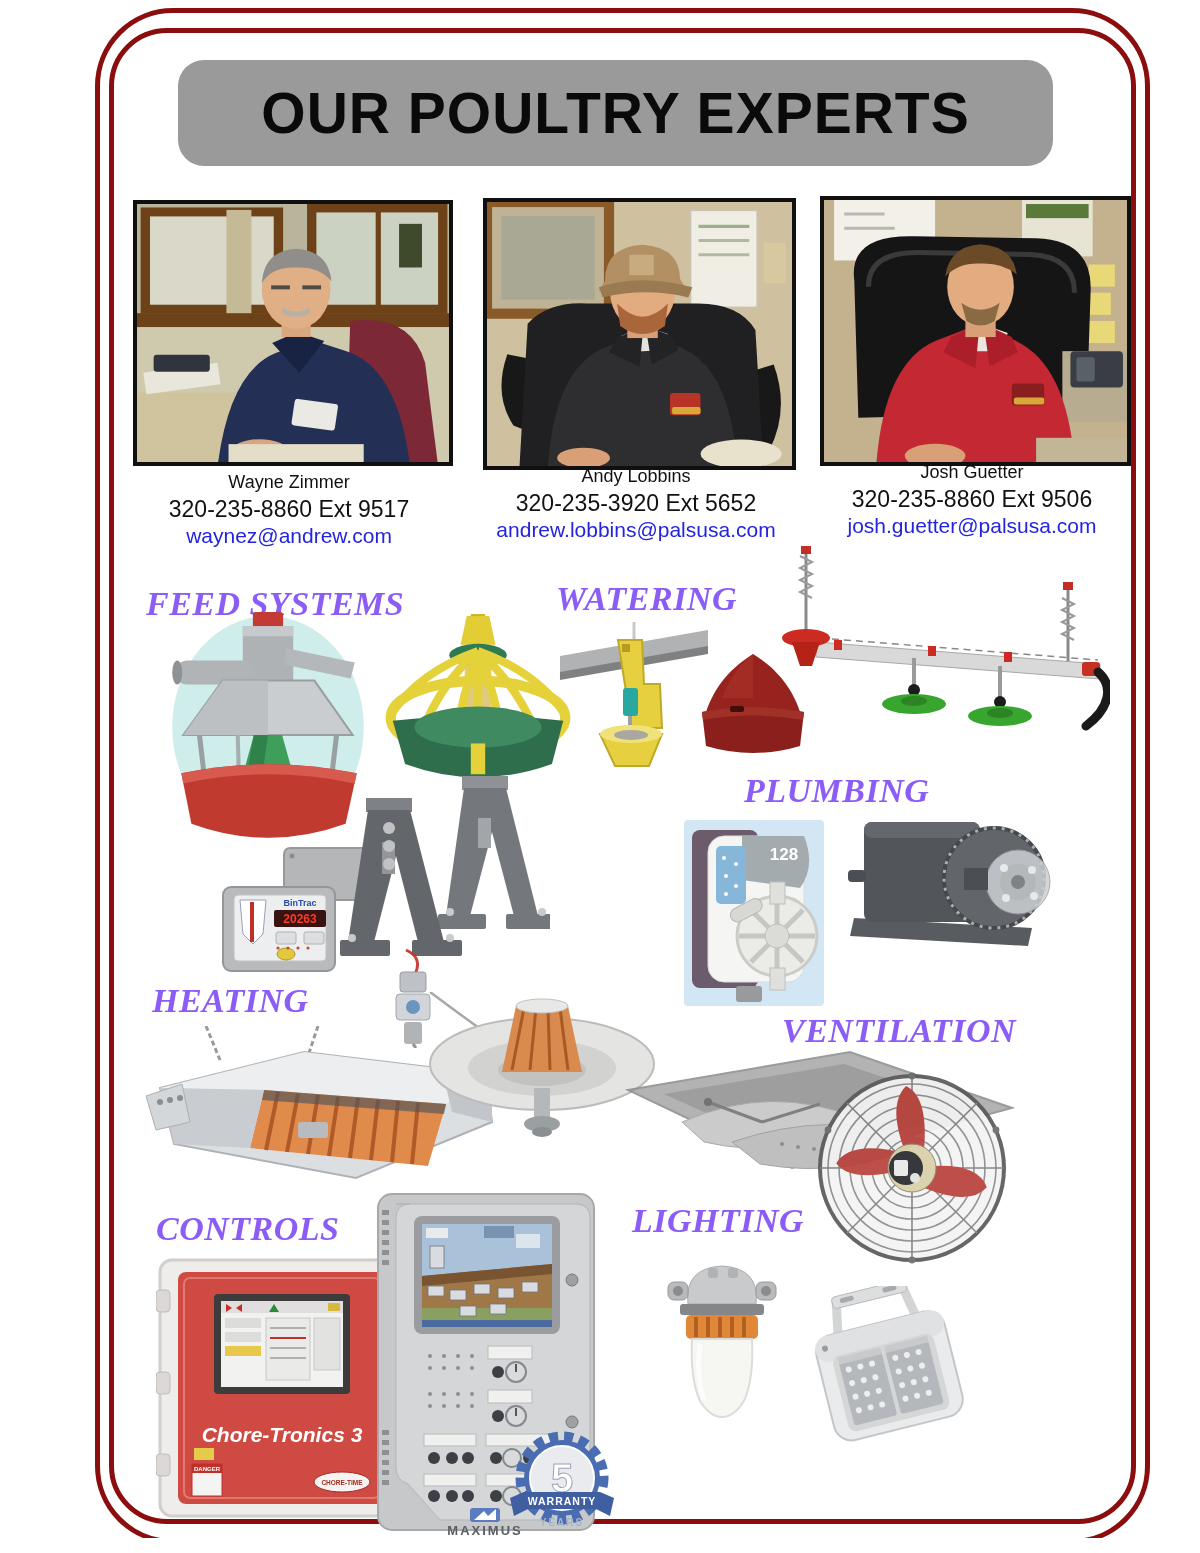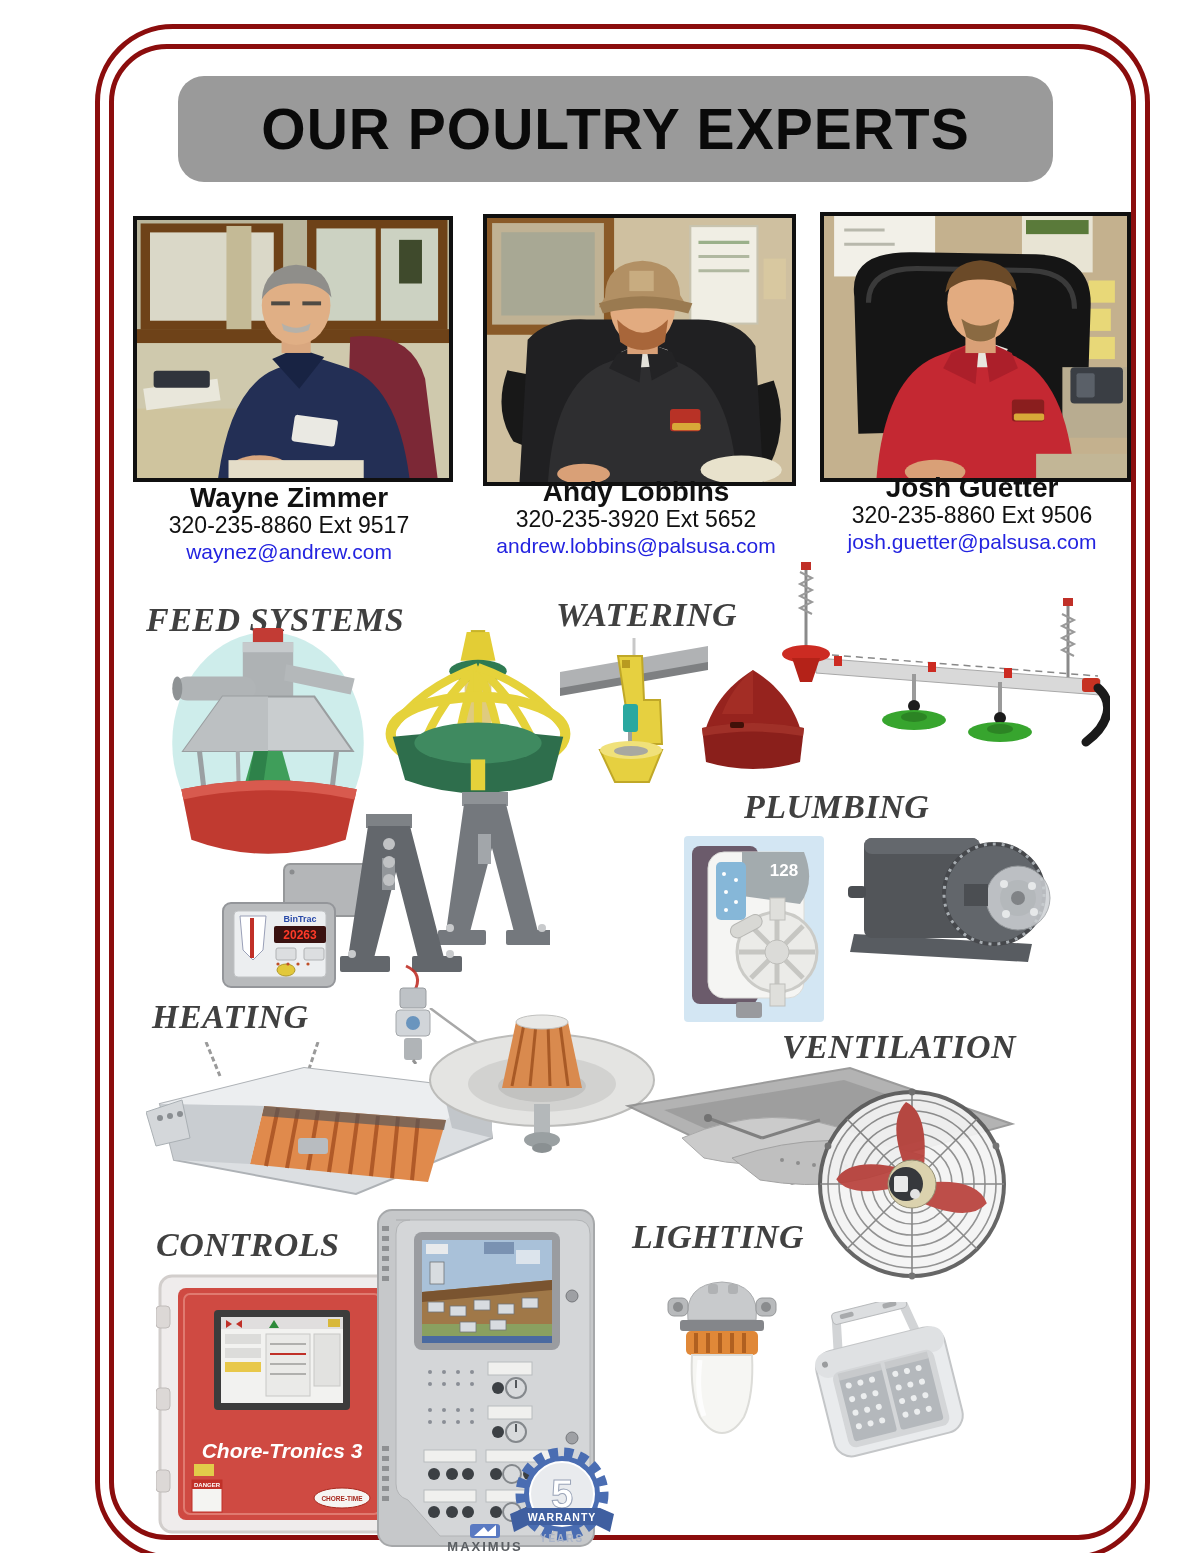--- a/index.html
+++ b/index.html
@@ -1,30 +1,30 @@
 <!DOCTYPE html>
 <html><head>
 <meta charset="utf-8">
 <style>
   html,body{margin:0;padding:0;background:#ffffff;}
   .page{position:relative;width:1200px;height:1538px;background:#ffffff;overflow:hidden;
-        font-family:"Liberation Sans",sans-serif;margin:16px auto;}
+        font-family:"Liberation Sans",sans-serif;margin:0 auto;}
   .border-frame{position:absolute;border:5px solid #8b0d0d;background:transparent;}
   .banner{position:absolute;left:178px;top:60px;width:875px;height:106px;border-radius:26px;
           background:#9a9a9a;display:flex;align-items:center;justify-content:center;}
   .banner-title{font-size:57px;font-weight:800;letter-spacing:1px;color:#0a0a0a;
                 font-family:"Liberation Sans",sans-serif;}
   .photo{position:absolute;border:4px solid #101010;background:#d8d0b8;overflow:hidden;}
   .photo svg{display:block;width:100%;height:100%;}
   .contact{position:absolute;text-align:center;color:#111;}
-  .contact .name{font-size:28px;font-weight:700;line-height:28px;}
+  .contact .name{font-size:18px;font-weight:400;line-height:28px;}
   .contact .phone{font-size:23px;line-height:27px;}
   .contact .email{font-size:21px;line-height:26px;color:#2323e0;cursor:pointer;}
   .sec{position:absolute;font-family:"Liberation Serif",serif;font-style:italic;font-weight:700;
-       font-size:34px;color:#404040;white-space:nowrap;letter-spacing:.5px;}
+       font-size:34px;color:#8b5cf6;white-space:nowrap;letter-spacing:.5px;}
   .prod{position:absolute;}
   .prod svg{display:block;width:100%;height:100%;}
   svg text{font-family:"Liberation Sans",sans-serif;}
 </style>
 </head>
 <body>
 
 <div class="page">
 
   <div class="border-frame" style="left:95px;top:8px;width:1045px;height:1526px;border-radius:78px;"></div>

